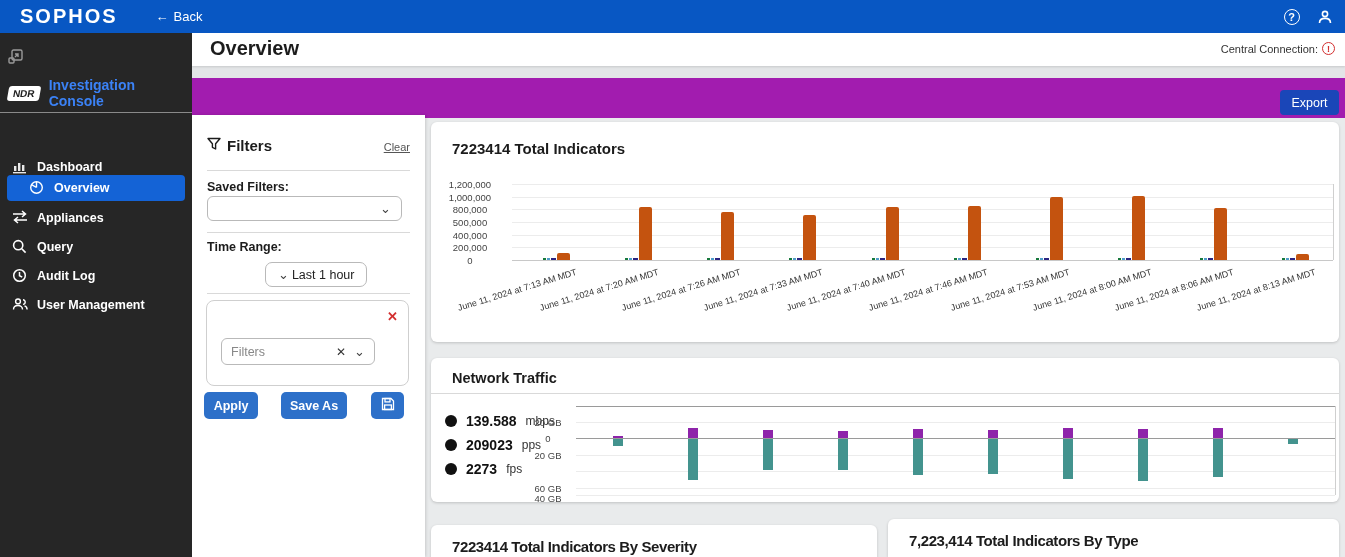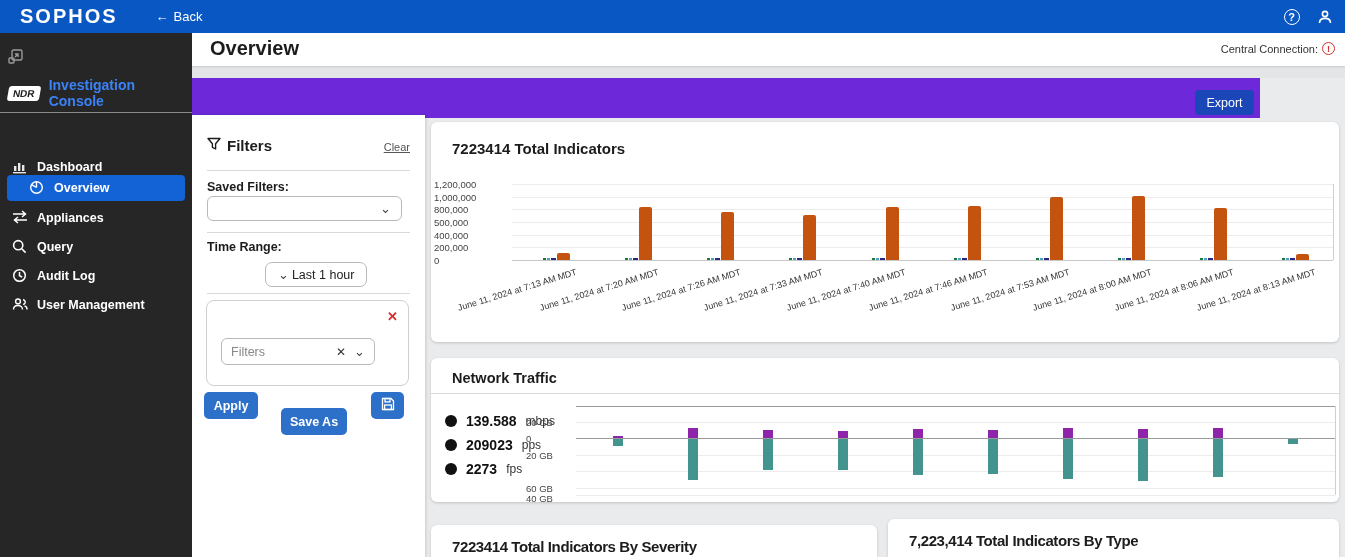--- a/index.html
+++ b/index.html
@@ -25,58 +25,58 @@
   .nav-item .nicon { width:16px; height:16px; margin-left:12px; margin-right:9px; flex:0 0 auto; color:#e8e8e8; }
   .nav-item.active { left:7px; width:178px; background:var(--active,#1463d6); border-radius:4px; }
   .nav-item.active .nicon { margin-left:22px; }
 
   
   #header-band { position:absolute; left:192px; top:33px; width:1153px; height:33px; background:#fff; box-shadow:0 1px 2px rgba(0,0,0,.12); z-index:10; }
   #page-title { position:absolute; left:18px; top:4px; font-size:20px; font-weight:bold; color:#1c1c1c; }
   #central-conn { position:absolute; right:10px; top:9px; font-size:11px; color:#333; display:flex; align-items:center; gap:4px; }
   .warn-circle { width:13px; height:13px; border:1.5px solid var(--danger,#d32f2f); border-radius:50%; color:var(--danger,#d32f2f); font-size:9px; font-weight:bold; display:flex; align-items:center; justify-content:center; }
   #gray-strip { position:absolute; left:192px; top:66px; width:1153px; height:12px; background:#e3e5e7; }
-  #toolbar-band { position:absolute; left:192px; top:78px; width:1068px; height:40px; background:#6d28d9; }
+  #toolbar-band { position:absolute; left:192px; top:78px; width:1153px; height:40px; background:#a21caf; }
   #export-btn { position:absolute; right:6px; top:12px; width:59px; height:25px; background:var(--export,#1a46b8); color:#fff; font-size:12.5px; border:none; border-radius:4px; cursor:pointer; font-family:inherit; }
 
   
   #filter-panel { position:absolute; left:192px; top:115px; width:233px; height:442px; background:#fff; box-shadow:1px 0 3px rgba(0,0,0,.15); z-index:5; }
   #filters-head { position:absolute; left:15px; top:22px; display:flex; align-items:center; gap:6px; font-size:15px; font-weight:bold; color:#1c1c1c; }
   #clear-link { position:absolute; right:15px; top:26px; font-size:11px; color:#555; text-decoration:underline; cursor:pointer; }
   .fhr { position:absolute; left:15px; width:203px; border-top:1px solid #d9d9d9; }
   .flabel { position:absolute; left:15px; font-size:12.5px; font-weight:bold; color:#1c1c1c; }
   .fselect { position:absolute; left:15px; width:195px; height:25px; border:1px solid #b9b9b9; border-radius:6px; background:#fff; display:flex; align-items:center; cursor:pointer; }
   .chev { color:#444; font-size:13px; line-height:10px; }
   #time-chip { position:absolute; left:73px; top:147px; height:25px; padding:0 12px; border:1px solid #b9b9b9; border-radius:7px; display:flex; align-items:center; gap:3px; font-size:12.5px; color:#222; cursor:pointer; background:#fff; }
   #filter-group-box { position:absolute; left:14px; top:185px; width:203px; height:86px; border:1px solid #cfcfcf; border-radius:8px; background:#fff; }
   #fg-close { position:absolute; right:10px; top:8px; color:var(--danger,#d32f2f); font-size:13px; font-weight:bold; cursor:pointer; }
   #fg-select { position:absolute; left:14px; top:37px; width:154px; height:27px; border:1px solid #b9b9b9; border-radius:6px; display:flex; align-items:center; cursor:pointer; }
   #fg-select .ph { color:#888; font-size:12.5px; margin-left:9px; flex:1; }
   #fg-select .xsm { color:#333; font-size:12px; margin-right:8px; cursor:pointer; }
   .btn { position:absolute; border:none; border-radius:5px; background:var(--button,#2d70c9); color:#fff; font-size:12.5px; font-weight:bold; cursor:pointer; font-family:inherit; height:27px; }
   #apply-btn { left:12px; top:277px; width:54px; }
-  #saveas-btn { left:89px; top:277px; width:66px;margin-top:16px; }
+  #saveas-btn { left:89px; top:277px; width:66px; }
   #saveicon-btn { left:179px; top:277px; width:33px; display:flex; align-items:center; justify-content:center; }
 
   
   .card { position:absolute; background:#fff; border-radius:6px; box-shadow:0 1px 3px rgba(0,0,0,.18); }
   #card1 { left:431px; top:122px; width:908px; height:220px; }
   #card2 { left:431px; top:358px; width:908px; height:144px; }
   #card3 { left:431px; top:519px; width:446px; height:38px; border-radius:6px 6px 0 0;margin-top:6px; }
   #card4 { left:888px; top:519px; width:451px; height:38px; border-radius:6px 6px 0 0; }
   .card h2 { position:absolute; left:21px; top:18px; font-size:15px; font-weight:bold; color:#1c1c1c; white-space:nowrap; }
   #card2 h2 { font-size:14.5px; top:12px; }
   #card3 h2, #card4 h2 { top:13px; font-size:15px; letter-spacing:-0.4px; }
   #nt-divider { position:absolute; left:0; top:35px; width:908px; border-top:1px solid #d9d9d9; }
 
   
   #c1-area { position:absolute; left:0; top:40px; width:908px; height:150px; }
   .gridline { position:absolute; height:1px; background:#ececec; }
   .gridline.dark { background:#9a9a9a; }
-  .ytick { position:absolute; font-size:9.5px; color:#444; text-align:left; transform:translateY(-50%); }
+  .ytick { position:absolute; font-size:9.5px; color:#444; text-align:center; transform:translateY(-50%); }
   .bar { position:absolute; }
   .xlabel { position:absolute; width:170px; font-size:9px; color:#333; text-align:right; transform:rotate(-17deg); transform-origin:100% 0; white-space:nowrap; }
   #c1-legend { position:absolute; left:21px; top:188px; display:flex; gap:28px; align-items:center; }
   .leg-item { display:flex; align-items:center; gap:8px; cursor:pointer; }
   .leg-swatch { width:16px; height:14px; border-radius:4px; }
   .leg-label { font-size:11px; font-weight:bold; color:#1c1c1c; }
 
   
   #nt-stats { position:absolute; left:14px; top:55px; }
   .nt-row { display:flex; align-items:center; gap:9px; margin-bottom:8px; }

